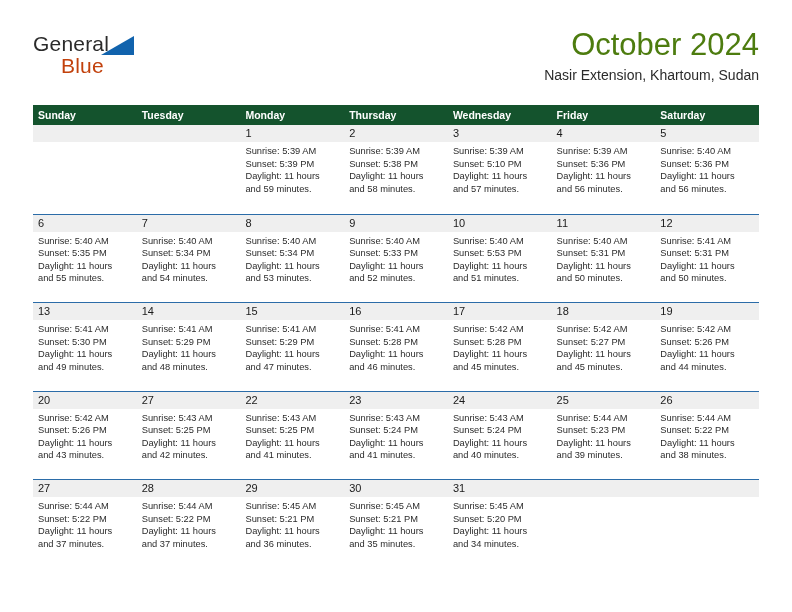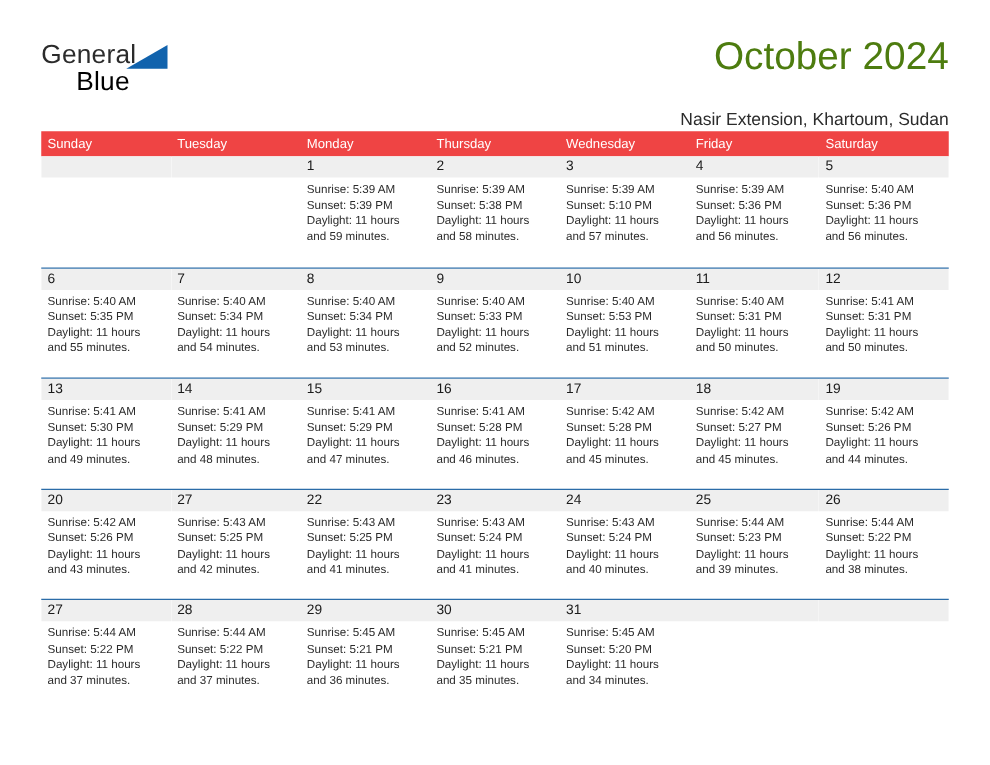--- a/index.html
+++ b/index.html
@@ -56,55 +56,56 @@
     border-style: solid;
     border-width: 0 0 19px 33px;
     border-color: transparent transparent #1163ad transparent;
   }
   .brand-blue {
     position: absolute;
     left: 28px;
     top: 22px;
     font-size: 21px;
     letter-spacing: 0.2px;
-    color: #000000;
+    color: #c2410c;
   }
 
   .title-block {
     position: absolute;
     right: 0;
     top: 0;
     text-align: right;
   }
   .cal-title {
     font-size: 31px;
     color: #4d7c0f;
     line-height: 34px;
     white-space: nowrap;
   }
   .cal-subtitle {
     font-size: 14px;
     color: #2b2b2b;
     line-height: 22px;
-    margin-top: 22px;
+    margin-top: 2px;
     white-space: nowrap;
   }
 
   
   .calendar {
     position: absolute;
     left: 33px;
     top: 105px;
     width: 726px;
   }
 
   .weekday-row {
     display: flex;
-    background: #ef4444;
+    background: #14532d;
     height: 20px;
+    font-weight: bold;
   }
   .weekday {
     flex: 1 1 0;
     color: #ffffff;
     font-size: 10.5px;
     line-height: 20px;
     padding-left: 5px;
     box-sizing: border-box;
     overflow: hidden;
     white-space: nowrap;

